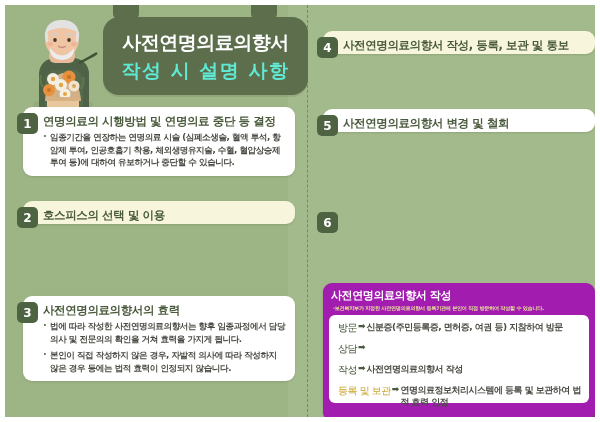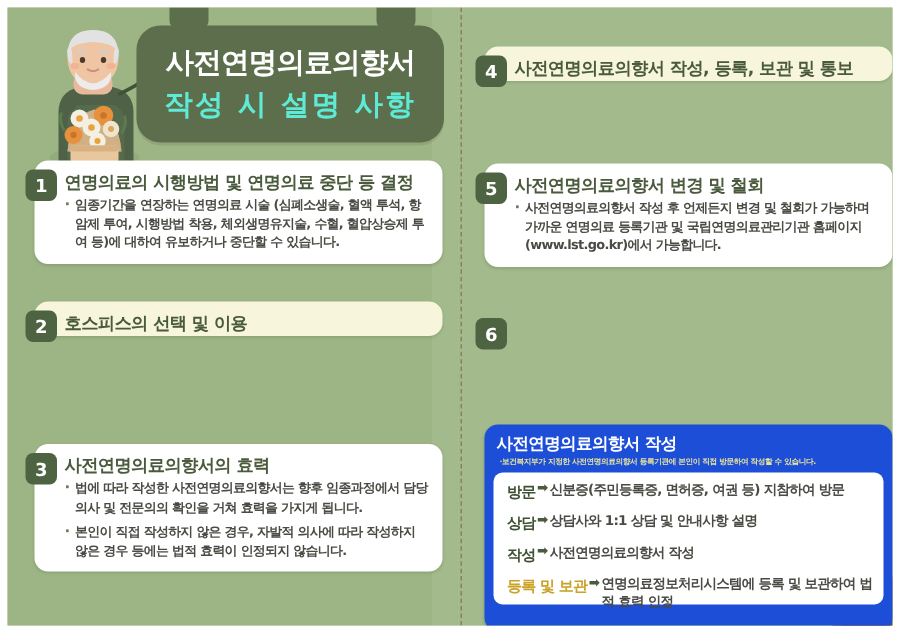--- a/index.html
+++ b/index.html
@@ -19,21 +19,21 @@
     position:absolute;left:0;top:0;right:0;bottom:0;
     background:
       linear-gradient(90deg,#9db585 0%,#9db585 48%,#a3ba8c 48%,#a3ba8c 100%);
   }
   .fold{
     position:absolute;top:0;bottom:0;left:302px;width:0;
     border-left:1.5px dashed #8a6a4a;opacity:.75;
   }
   
   .title-box{
-    position:absolute;left:86px;top:12px;width:205px;height:78px;
+    position:absolute;left:98px;top:12px;width:205px;height:78px;
     background:#5c6e4c;border-radius:16px;
     box-shadow:0 2px 0 rgba(0,0,0,.08);
     display:flex;flex-direction:column;align-items:center;justify-content:center;
   }
   .title-line1{
     color:#ffffff;font-size:19px;font-weight:bold;letter-spacing:-.5px;
     line-height:1.1;text-align:center;
   }
   .title-line2{
     color:#5eead4;font-size:19px;font-weight:bold;letter-spacing:1.5px;
@@ -70,39 +70,39 @@
     color:#4b4b45;font-size:8.6px;font-weight:bold;line-height:1.45;
     letter-spacing:-.45px;
   }
   .bullets li:last-child{margin-bottom:0;}
   .bullets li:before{
     content:"·";position:absolute;left:0;top:-1px;font-size:10px;color:#6b7a5c;
   }
   
   .panel{
     position:absolute;left:318px;top:278px;width:272px;height:138px;
-    background:#1d4ed8;border-radius:9px;box-sizing:border-box;
+    background:#a21caf;border-radius:9px;box-sizing:border-box;
     box-shadow:0 1px 2px rgba(40,50,30,.25);overflow:hidden;
   }
   .panel-head{
     color:#ffffff;font-size:11px;font-weight:bold;letter-spacing:-.4px;
     padding:5px 0 0 8px;
   }
   .panel-sub{
     color:#e7e49a;font-size:5.1px;font-weight:bold;letter-spacing:-.25px;
     padding:2px 6px 0 10px;line-height:1.2;white-space:nowrap;
   }
   .panel-body{
     margin:4px 6px 6px 6px;background:#ffffff;border-radius:6px;
     padding:6px 7px 7px 9px;height:88px;box-sizing:border-box;position:relative;
   }
   .prow{display:flex;align-items:flex-start;margin-bottom:7px;}
   .prow:last-child{margin-bottom:0;}
   .plabel{
-    color:#3f5134;font-size:10px;font-weight:bold;letter-spacing:-.5px;
+    color:#3f5134;font-size:10px;font-weight:normal;letter-spacing:-.5px;
     white-space:nowrap;flex:0 0 auto;
   }
   .plabel.hl{color:#c9a227;}
   .parrow{color:#4a5a3c;font-size:9px;font-weight:bold;margin:0 1px;flex:0 0 auto;}
   .ptext{
     color:#4b4b45;font-size:9px;font-weight:bold;letter-spacing:-.5px;
     line-height:1.35;
   }
   .ptext.ind{padding-left:0;}
   
@@ -201,21 +201,21 @@
 
   <div class="title-box">
     <div class="title-line1">사전연명의료의향서</div>
     <div class="title-line2">작성 시 설명 사항</div>
   </div>
 
   <div class="card white" style="left:18px;top:102px;width:272px;">
     <div class="badge">1</div>
     <p class="card-title">연명의료의 시행방법 및 연명의료 중단 등 결정</p>
     <ul class="bullets">
-      <li>임종기간을 연장하는 연명의료 시술 (심폐소생술, 혈액 투석, 항암제 투여, 시행방법 착용, 체외생명유지술, 수혈, 혈압상승제 투여 등)에 대하여 유보하거나 중단할 수 있습니다.</li>
+      <li>임종기간을 연장하는 연명의료 시술 (심폐소생술, 혈액 투석, 항암제 투여, 인공호흡기 착용, 체외생명유지술, 수혈, 혈압상승제 투여 등)에 대하여 유보하거나 중단할 수 있습니다.</li>
     </ul>
   </div>
 
   <div class="card cream" style="left:18px;top:196px;width:272px;">
     <div class="badge">2</div>
     <p class="card-title">호스피스의 선택 및 이용</p>
   </div>
 
   <div class="card white" style="left:18px;top:291px;width:272px;">
     <div class="badge">3</div>
@@ -227,42 +227,38 @@
   </div>
 
   <div class="card cream" style="left:318px;top:26px;width:272px;">
     <div class="badge">4</div>
     <p class="card-title">사전연명의료의향서 작성, 등록, 보관 및 통보</p>
   </div>
 
   <div class="card white" style="left:318px;top:104px;width:272px;">
     <div class="badge">5</div>
     <p class="card-title">사전연명의료의향서 변경 및 철회</p>
-    <ul class="bullets">
-      <li>사전연명의료의향서 작성 후 언제든지 변경 및 철회가 가능하며 가까운 연명의료 등록기관 및 국립연명의료관리기관 홈페이지(www.lst.go.kr)에서 가능합니다.</li>
-    </ul>
   </div>
 
   <div class="card cream" style="left:318px;top:201px;width:272px;">
     <div class="badge">6</div>
   </div>
 
   <div class="panel">
     <div class="panel-head">사전연명의료의향서 작성</div>
     <div class="panel-sub">·보건복지부가 지정한 사전연명의료의향서 등록기관에 본인이 직접 방문하여 작성할 수 있습니다.</div>
     <div class="panel-body">
       <div class="prow">
         <span class="plabel">방문</span>
         <span class="parrow">➡</span>
         <span class="ptext">신분증(주민등록증, 면허증, 여권 등) 지참하여 방문</span>
       </div>
       <div class="prow">
         <span class="plabel">상담</span>
         <span class="parrow">➡</span>
-        <span class="ptext">상담사와 1:1 상담 및 안내사항 설명</span>
       </div>
       <div class="prow">
         <span class="plabel">작성</span>
         <span class="parrow">➡</span>
         <span class="ptext">사전연명의료의향서 작성</span>
       </div>
       <div class="prow">
         <span class="plabel hl">등록 및 보관</span>
         <span class="parrow">➡</span>
         <span class="ptext ind">연명의료정보처리시스템에 등록 및 보관하여 법적 효력 인정</span>

